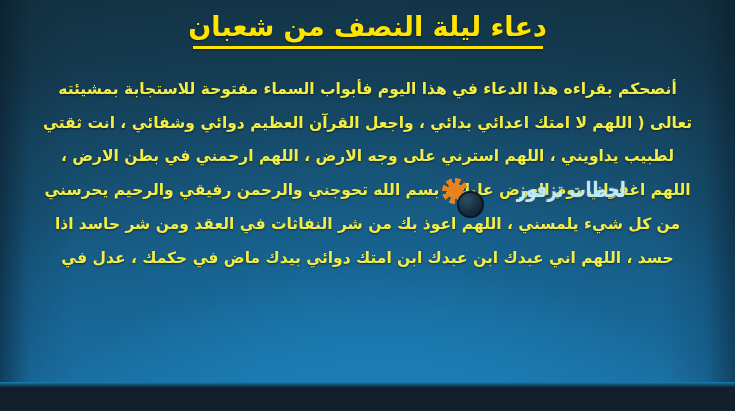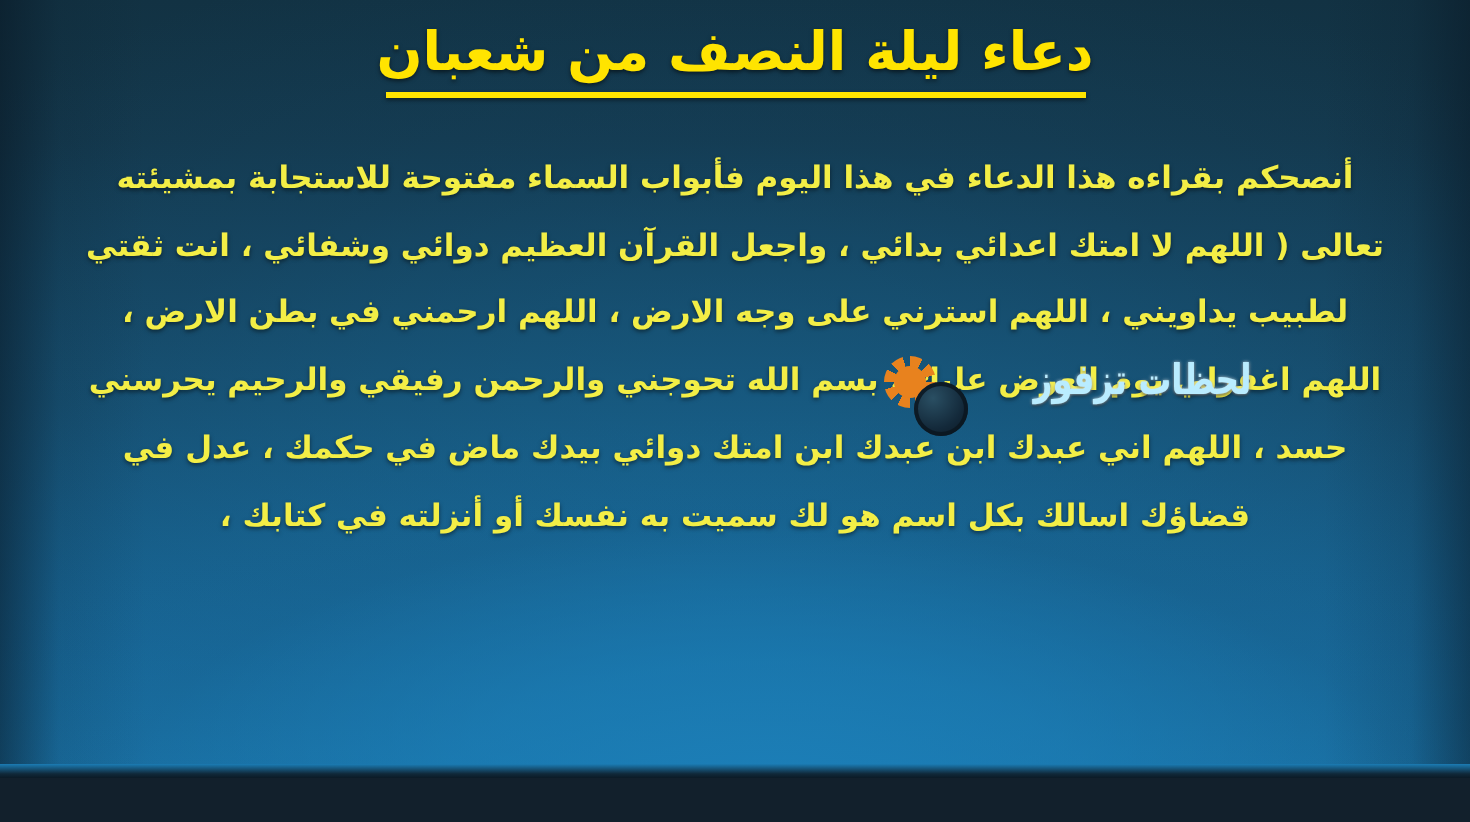--- a/index.html
+++ b/index.html
@@ -161,22 +161,22 @@
   <div class="content">
 
     <div class="title">دعاء ليلة النصف من شعبان</div>
     <div class="title-underline"></div>
 
     <div class="body-block">
       <p>أنصحكم بقراءه هذا الدعاء في هذا اليوم فأبواب السماء مفتوحة للاستجابة بمشيئته</p>
       <p>تعالى ( اللهم لا امتك اعدائي بدائي ، واجعل القرآن العظيم دوائي وشفائي ، انت ثقتي</p>
       <p>لطبيب يداويني ، اللهم استرني على وجه الارض ، اللهم ارحمني في بطن الارض ،</p>
       <p>اللهم اغفرلي يوم العرض عليك ، بسم الله تحوجني والرحمن رفيقي والرحيم يحرسني</p>
+      <p>من كل شيء يلمسني ، اللهم اعوذ بك من شر النفاثات في العقد ومن شر حاسد اذا</p>
       <p>حسد ، اللهم اني عبدك ابن عبدك ابن امتك دوائي بيدك ماض في حكمك ، عدل في</p>
-      <p>قضاؤك اسالك بكل اسم هو لك سميت به نفسك أو أنزلته في كتابك ،</p>
     </div>
 
   </div>
 
   <div class="watermark">
     <div class="wm-logo">
       <div class="gear"></div>
       <div class="orb"></div>
     </div>
     <div class="wm-text">لحظات تزفوز</div>

